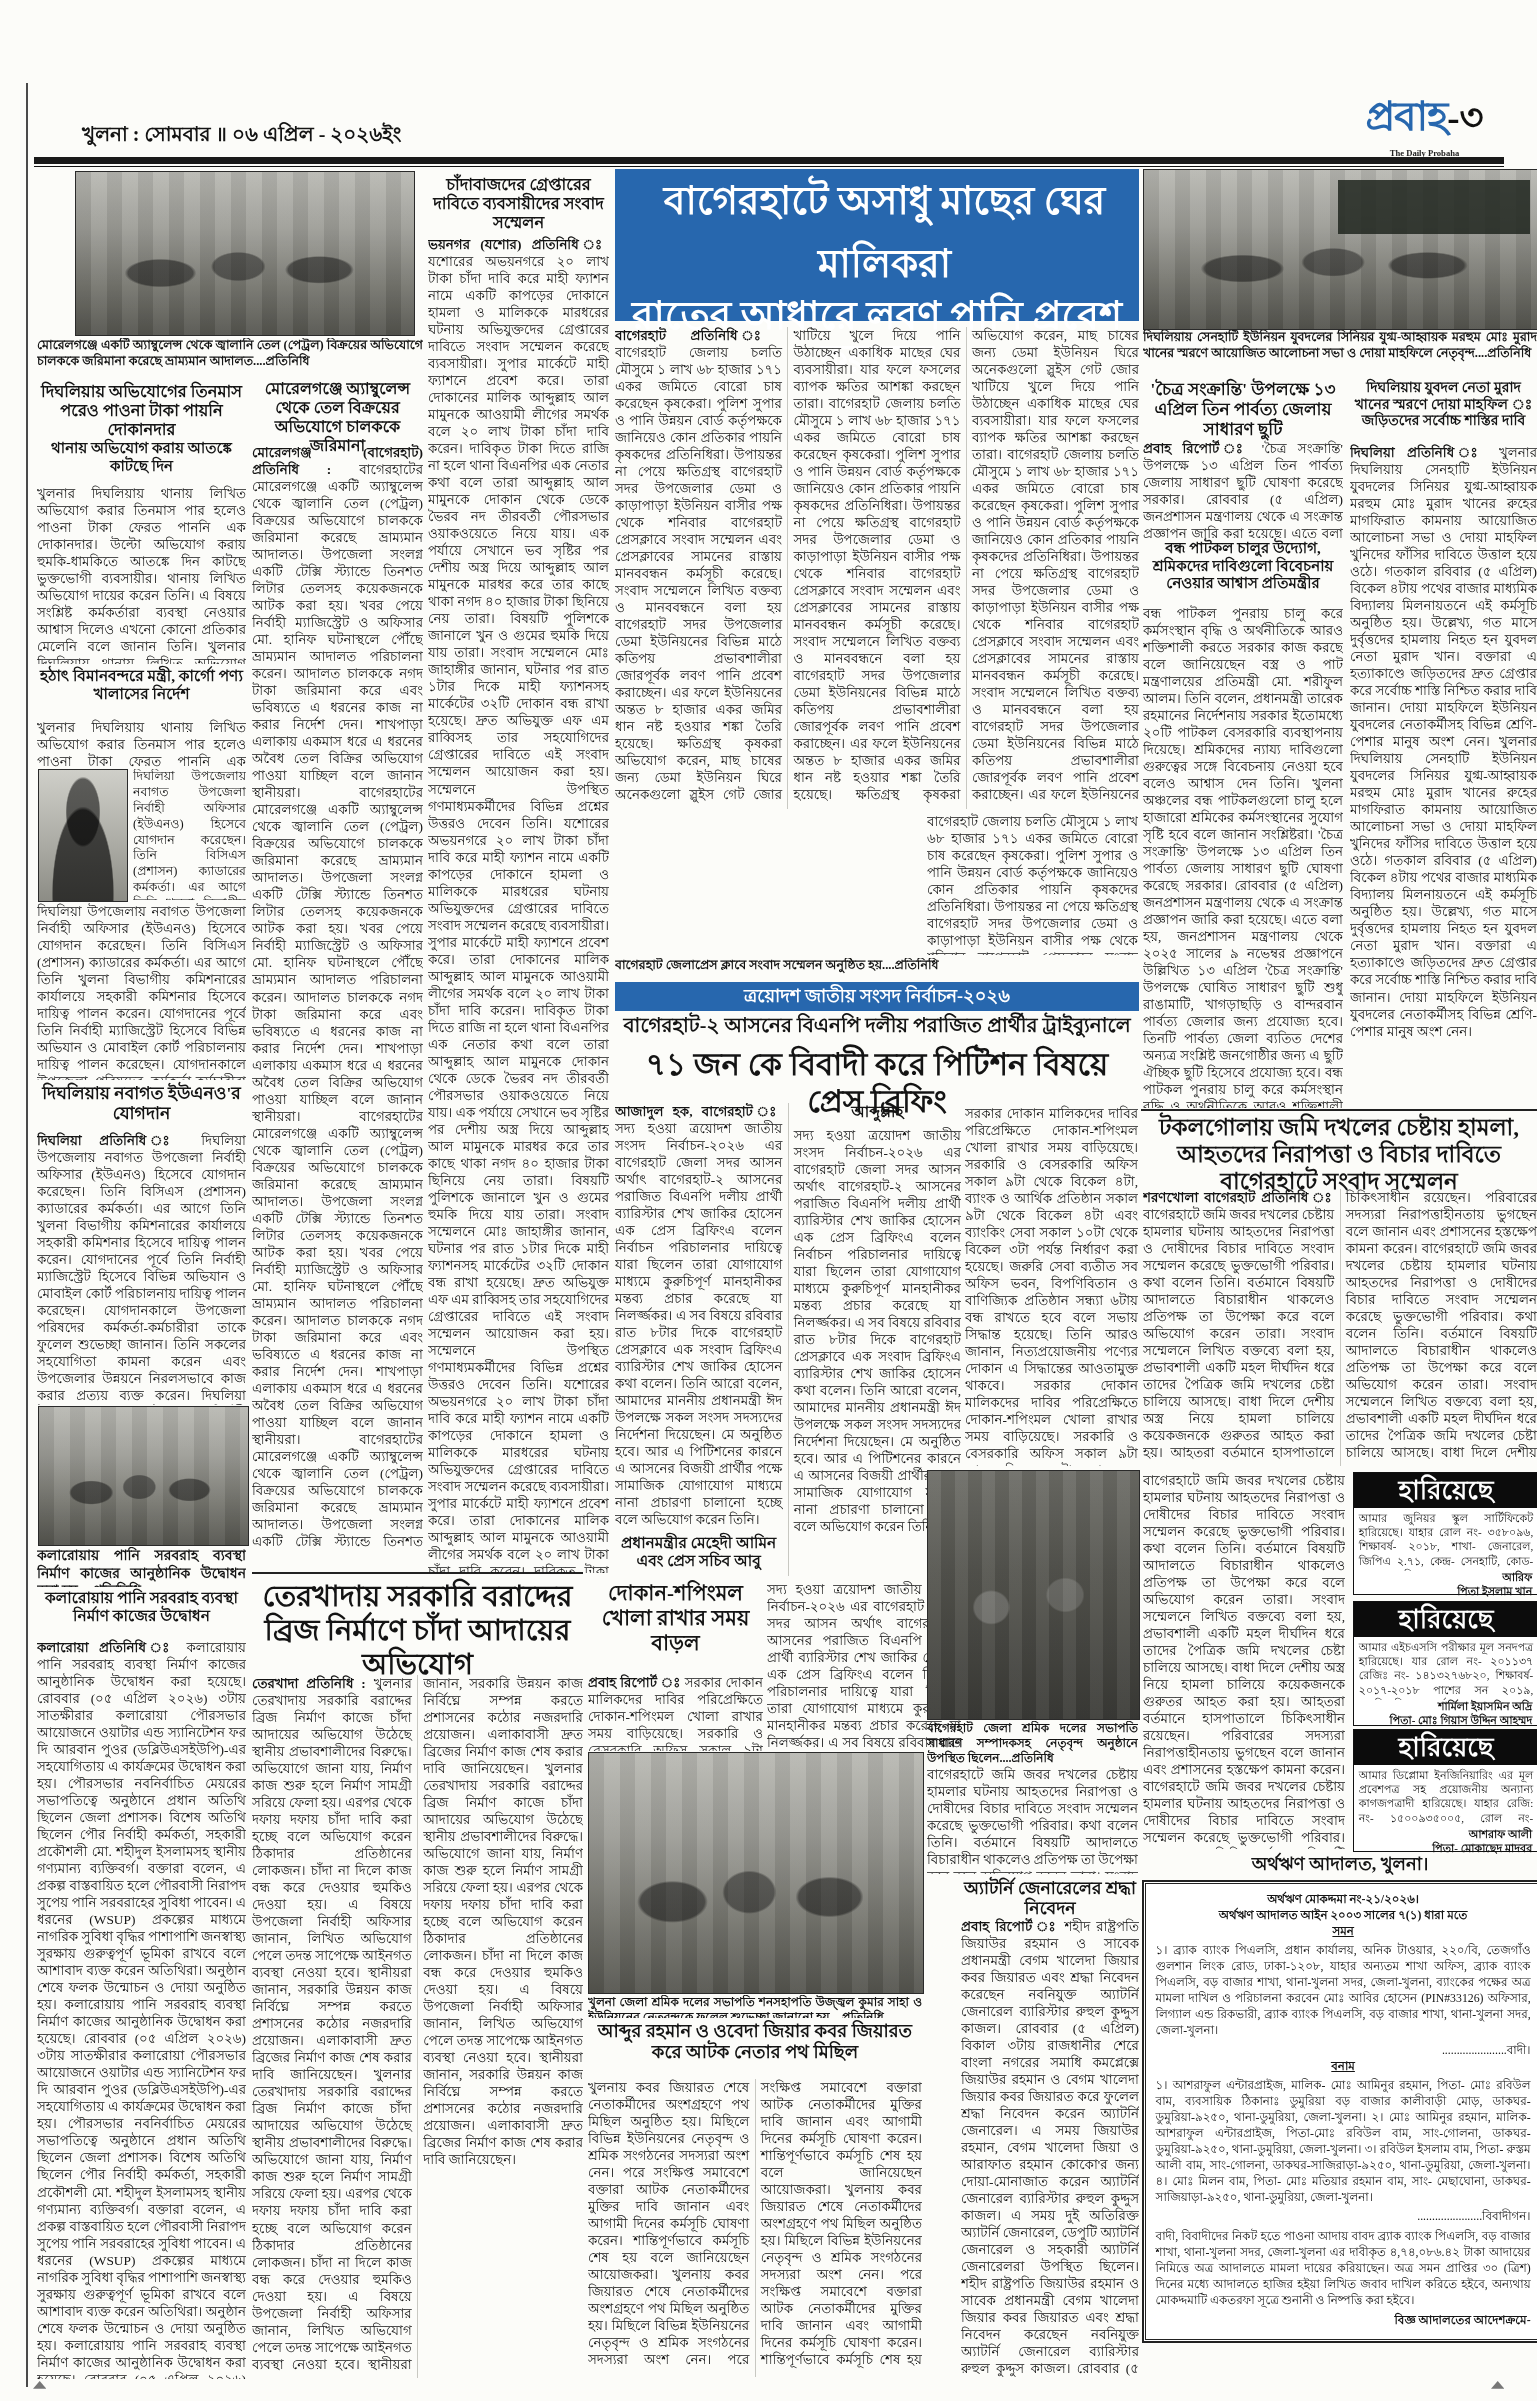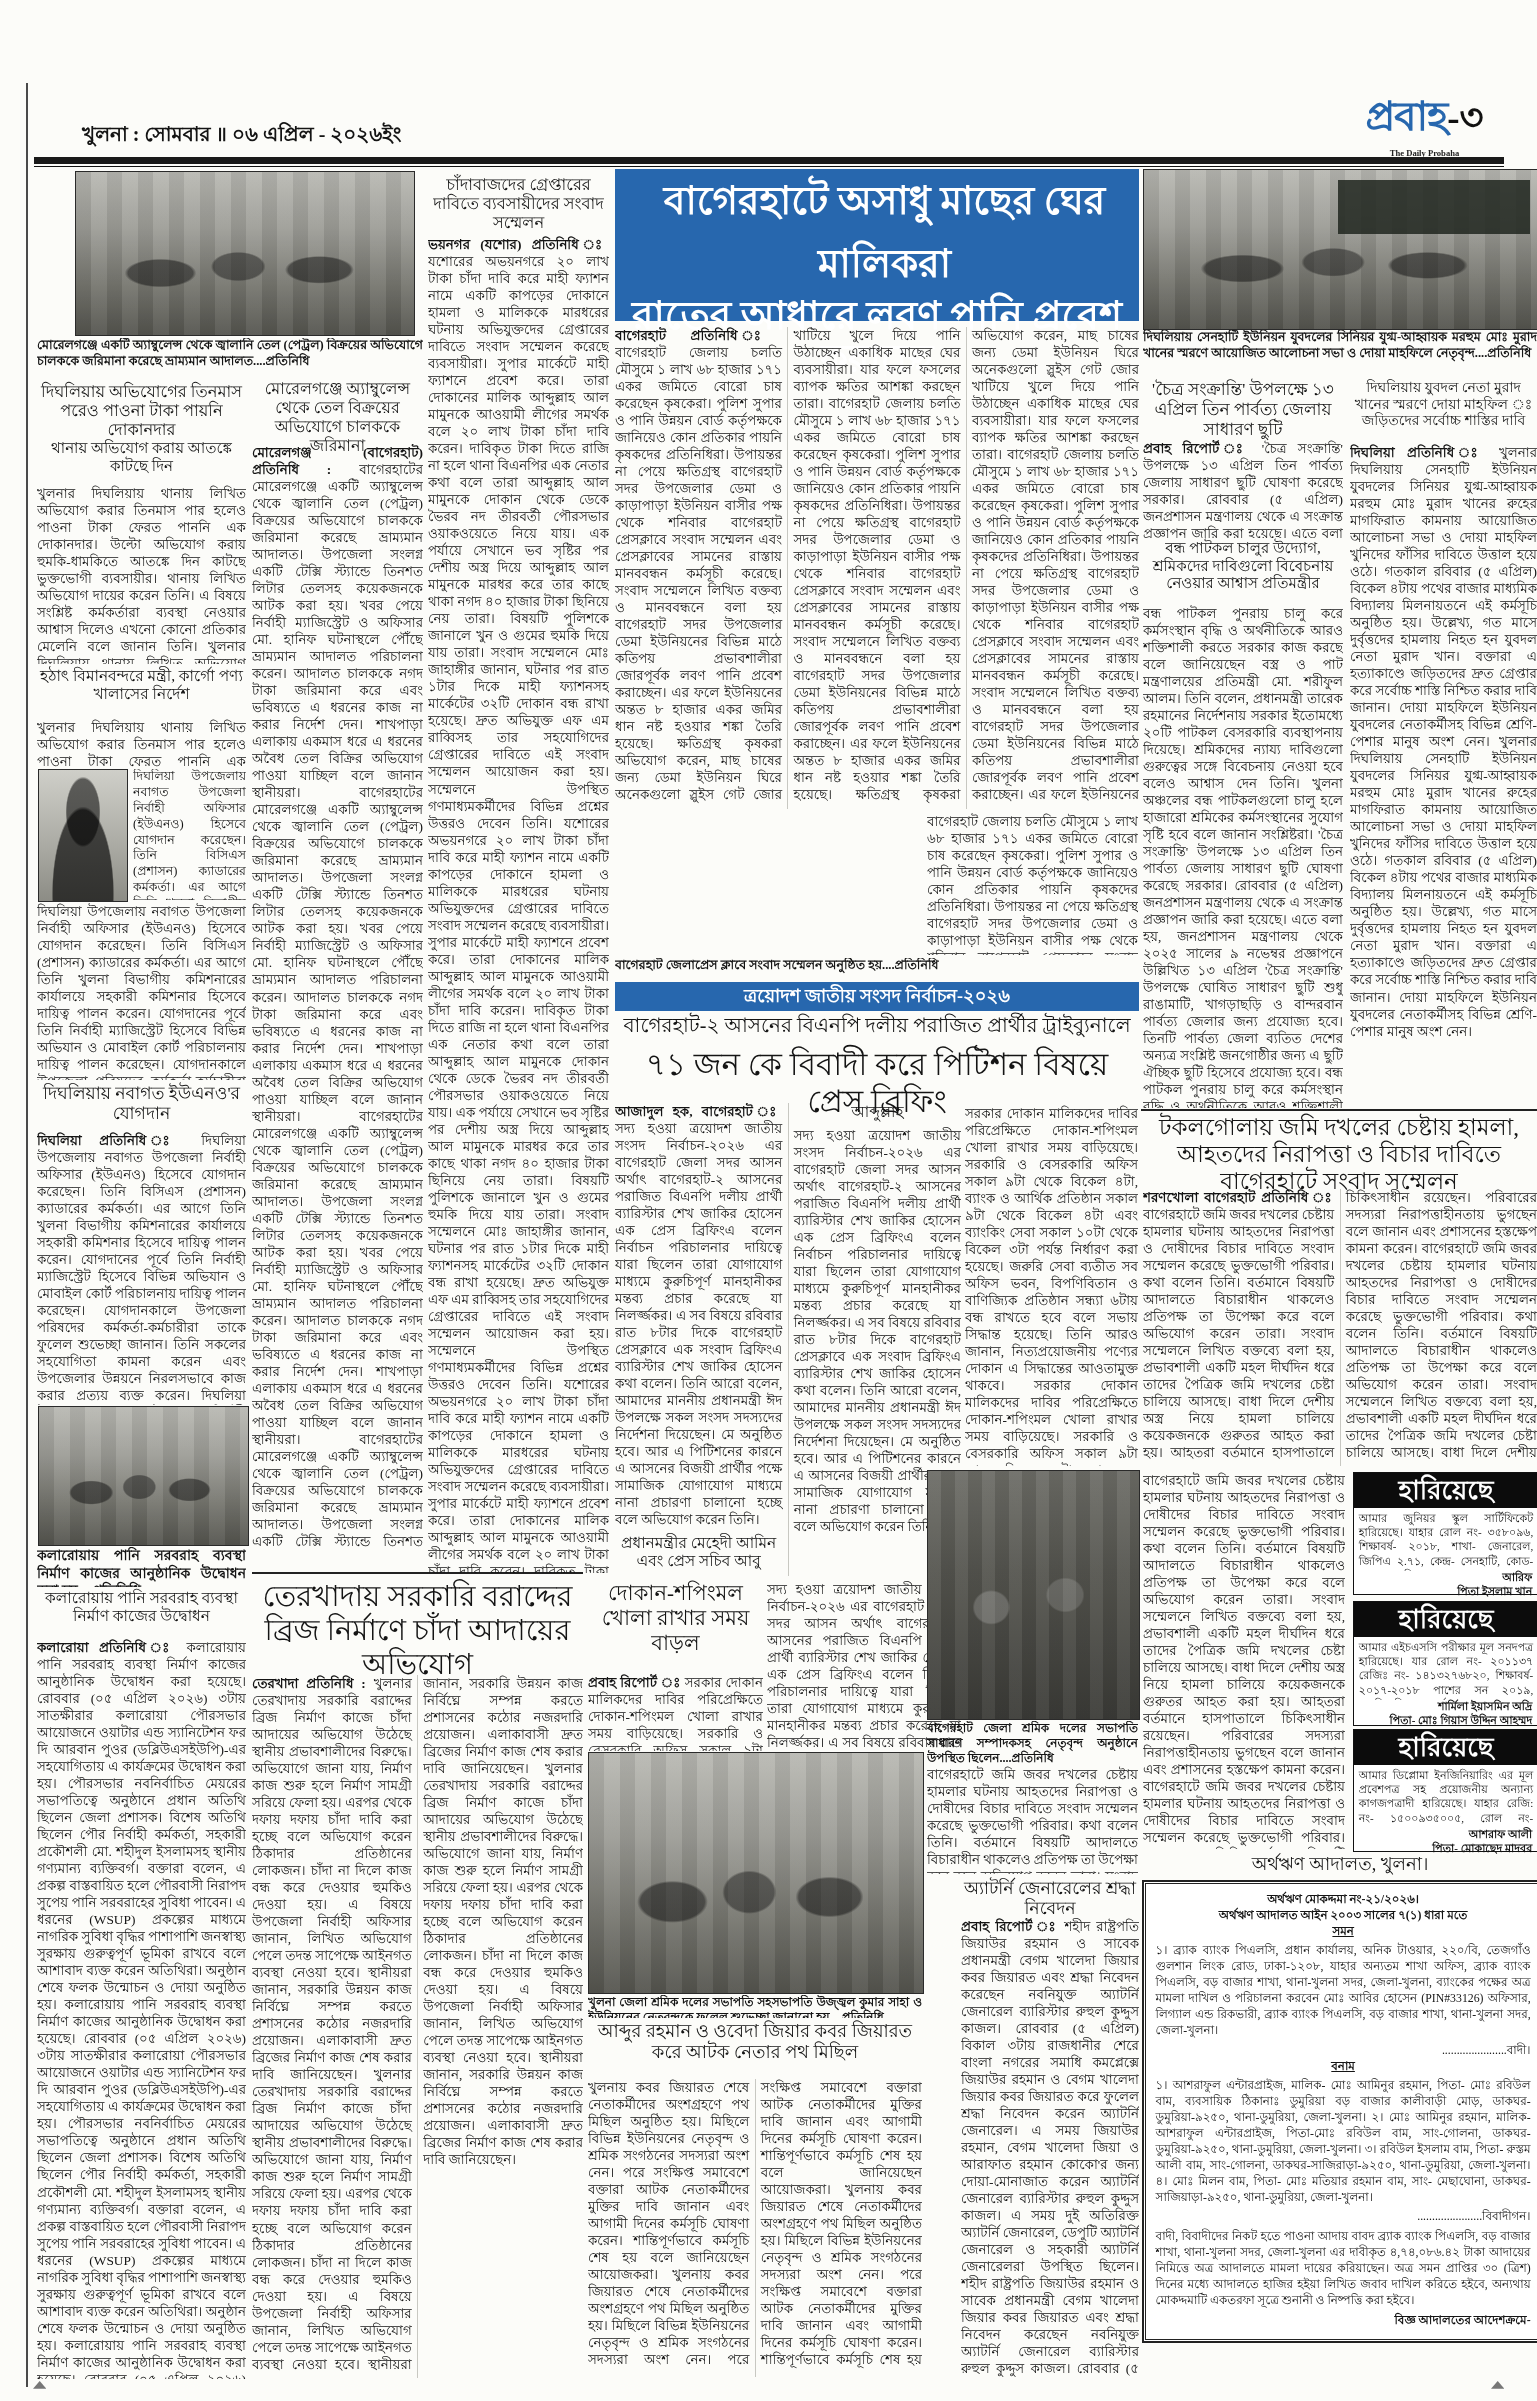--- a/index.html
+++ b/index.html
@@ -4,21 +4,21 @@
 <style>
   html,body{margin:0;padding:0;background:#e8e8e4;}
   #page{position:relative;width:1537px;height:2402px;background:#fcfcf9;margin:0 auto;
         font-family:"Liberation Serif","DejaVu Serif",serif;color:#141414;overflow:hidden;}
   .abs{position:absolute;}
   .body{font-size:13.4px;line-height:1.27;text-align:justify;overflow:hidden;word-break:break-word;}
   .body b{font-weight:bold;}
   .dup::before{content:" ";}
   .cols2{column-count:2;column-gap:11.5px;column-rule:1px solid #c8c8c2;column-fill:auto;height:100%;}
   .cols3{column-count:3;column-gap:11.5px;column-rule:1px solid #c8c8c2;column-fill:auto;height:100%;}
-  .head{font-weight:normal;text-align:center;line-height:1.18;}
+  .head{font-weight:bold;text-align:center;line-height:1.18;}
   .caption{font-size:12.5px;font-weight:600;line-height:1.25;text-align:justify;overflow:hidden;}
   .photo{border:1px solid #2a2a2a;background:
      radial-gradient(ellipse at 25% 62%, rgba(15,15,15,.50) 0 9%, transparent 10%),
      radial-gradient(ellipse at 48% 58%, rgba(20,20,20,.45) 0 10%, transparent 11%),
      radial-gradient(ellipse at 72% 60%, rgba(10,10,10,.48) 0 9%, transparent 10%),
      repeating-linear-gradient(90deg, rgba(0,0,0,.07) 0 15.4px, rgba(255,255,255,.05) 15.4px 31px),
      linear-gradient(180deg,#b9b9b3 0%,#9d9d97 35%,#76766f 70%,#55554f 100%);
      overflow:hidden;}
   .photo--dark{background:
      radial-gradient(ellipse at 30% 55%, rgba(255,255,255,.18) 0 8%, transparent 9%),
@@ -140,21 +140,21 @@
 
   <div class="abs head" style="left:588px;top:1581px;width:175px;height:88px;font-size:21px;">দোকান-শপিংমল খোলা রাখার সময় বাড়ল</div>
   <div class="abs body" style="left:588px;top:1674px;width:175px;height:77px;">
     <b>প্রবাহ রিপোর্ট ঃ</b> <span>সরকার দোকান মালিকদের দাবির পরিপ্রেক্ষিতে দোকান-শপিংমল খোলা রাখার সময় বাড়িয়েছে। সরকারি ও বেসরকারি অফিস সকাল ৯টা থেকে বিকেল ৪টা, ব্যাংক ও আর্থিক প্রতিষ্ঠান সকাল ৯টা থেকে বিকেল ৪টা এবং ব্যাংকিং সেবা সকাল ১০টা থেকে বিকেল ৩টা পর্যন্ত নির্ধারণ করা হয়েছে। জরুরি সেবা ব্যতীত সব অফিস ভবন, বিপণিবিতান ও বাণিজ্যিক প্রতিষ্ঠান সন্ধ্যা ৬টায় বন্ধ রাখতে হবে বলে সভায় সিদ্ধান্ত হয়েছে। তিনি আরও জানান, নিত্যপ্রয়োজনীয় পণ্যের দোকান এ সিদ্ধান্তের আওতামুক্ত থাকবে।</span>
   </div>
   <div class="abs body" style="left:965px;top:1105px;width:173px;height:361px;">
     <span>সরকার দোকান মালিকদের দাবির পরিপ্রেক্ষিতে দোকান-শপিংমল খোলা রাখার সময় বাড়িয়েছে। সরকারি ও বেসরকারি অফিস সকাল ৯টা থেকে বিকেল ৪টা, ব্যাংক ও আর্থিক প্রতিষ্ঠান সকাল ৯টা থেকে বিকেল ৪টা এবং ব্যাংকিং সেবা সকাল ১০টা থেকে বিকেল ৩টা পর্যন্ত নির্ধারণ করা হয়েছে। জরুরি সেবা ব্যতীত সব অফিস ভবন, বিপণিবিতান ও বাণিজ্যিক প্রতিষ্ঠান সন্ধ্যা ৬টায় বন্ধ রাখতে হবে বলে সভায় সিদ্ধান্ত হয়েছে। তিনি আরও জানান, নিত্যপ্রয়োজনীয় পণ্যের দোকান এ সিদ্ধান্তের আওতামুক্ত থাকবে।</span><span class="dup">সরকার দোকান মালিকদের দাবির পরিপ্রেক্ষিতে দোকান-শপিংমল খোলা রাখার সময় বাড়িয়েছে। সরকারি ও বেসরকারি অফিস সকাল ৯টা থেকে বিকেল ৪টা, ব্যাংক ও আর্থিক প্রতিষ্ঠান সকাল ৯টা থেকে বিকেল ৪টা এবং ব্যাংকিং সেবা সকাল ১০টা থেকে বিকেল ৩টা পর্যন্ত নির্ধারণ করা হয়েছে। জরুরি সেবা ব্যতীত সব অফিস ভবন, বিপণিবিতান ও বাণিজ্যিক প্রতিষ্ঠান সন্ধ্যা ৬টায় বন্ধ রাখতে হবে বলে সভায় সিদ্ধান্ত হয়েছে। তিনি আরও জানান, নিত্যপ্রয়োজনীয় পণ্যের দোকান এ সিদ্ধান্তের আওতামুক্ত থাকবে।</span>
   </div>
 
   <div class="abs photo" style="left:588px;top:1752px;width:334px;height:240px;"></div>
-  <div class="abs caption" style="left:588px;top:1995px;width:334px;height:23px;font-size:12px;">খুলনা জেলা শ্রমিক দলের সভাপতি সহসভাপতি উজ্জ্বল কুমার সাহা ও ইউনিয়নের নেতৃবৃন্দকে ফুলেল শুভেচ্ছা জানানো হয়....প্রতিনিধি</div>
+  <div class="abs caption" style="left:588px;top:1995px;width:334px;height:23px;font-size:12px;">খুলনা জেলা শ্রমিক দলের সভাপতি শনসহাপতি উজ্জ্বল কুমার সাহা ও ইউনিয়নের নেতৃবৃন্দকে ফুলেল শুভেচ্ছা জানানো হয়....প্রতিনিধি</div>
   <div class="abs head" style="left:588px;top:2021px;width:334px;height:54px;font-size:18px;">আব্দুর রহমান ও ওবেদা জিয়ার কবর জিয়ারত করে আটক নেতার পথ মিছিল</div>
   <div class="abs body" style="left:588px;top:2079px;width:334px;height:298px;">
     <div class="cols2">
       <span>খুলনায় কবর জিয়ারত শেষে নেতাকর্মীদের অংশগ্রহণে পথ মিছিল অনুষ্ঠিত হয়। মিছিলে বিভিন্ন ইউনিয়নের নেতৃবৃন্দ ও শ্রমিক সংগঠনের সদস্যরা অংশ নেন। পরে সংক্ষিপ্ত সমাবেশে বক্তারা আটক নেতাকর্মীদের মুক্তির দাবি জানান এবং আগামী দিনের কর্মসূচি ঘোষণা করেন। শান্তিপূর্ণভাবে কর্মসূচি শেষ হয় বলে জানিয়েছেন আয়োজকরা।</span><span class="dup">খুলনায় কবর জিয়ারত শেষে নেতাকর্মীদের অংশগ্রহণে পথ মিছিল অনুষ্ঠিত হয়। মিছিলে বিভিন্ন ইউনিয়নের নেতৃবৃন্দ ও শ্রমিক সংগঠনের সদস্যরা অংশ নেন। পরে সংক্ষিপ্ত সমাবেশে বক্তারা আটক নেতাকর্মীদের মুক্তির দাবি জানান এবং আগামী দিনের কর্মসূচি ঘোষণা করেন। শান্তিপূর্ণভাবে কর্মসূচি শেষ হয় বলে জানিয়েছেন আয়োজকরা।</span><span class="dup">খুলনায় কবর জিয়ারত শেষে নেতাকর্মীদের অংশগ্রহণে পথ মিছিল অনুষ্ঠিত হয়। মিছিলে বিভিন্ন ইউনিয়নের নেতৃবৃন্দ ও শ্রমিক সংগঠনের সদস্যরা অংশ নেন। পরে সংক্ষিপ্ত সমাবেশে বক্তারা আটক নেতাকর্মীদের মুক্তির দাবি জানান এবং আগামী দিনের কর্মসূচি ঘোষণা করেন। শান্তিপূর্ণভাবে কর্মসূচি শেষ হয় বলে জানিয়েছেন আয়োজকরা।</span>
     </div>
   </div>
 
   <div class="abs photo photo--dark" style="left:927px;top:1470px;width:211px;height:248px;"></div>
   <div class="abs caption" style="left:927px;top:1721px;width:211px;height:42px;font-size:12px;">বাগেরহাট জেলা শ্রমিক দলের সভাপতি সাধারণ সম্পাদকসহ নেতৃবৃন্দ অনুষ্ঠানে উপস্থিত ছিলেন....প্রতিনিধি</div>
   <div class="abs body" style="left:927px;top:1766px;width:211px;height:108px;">

